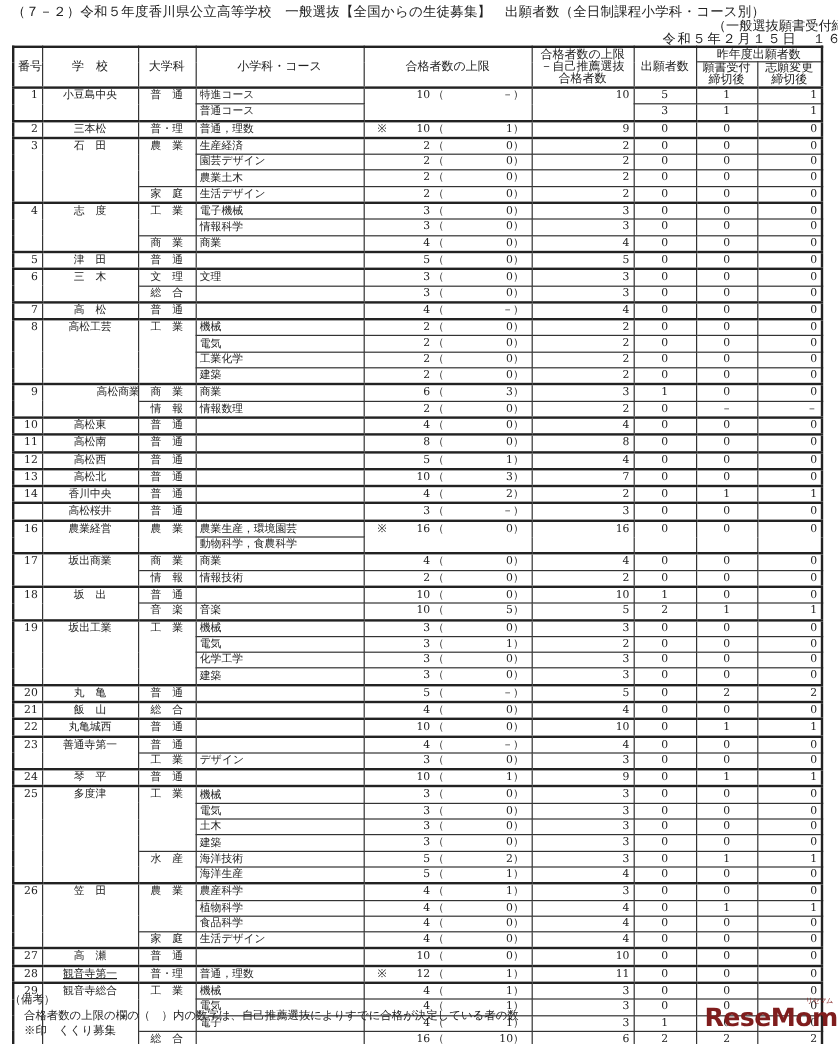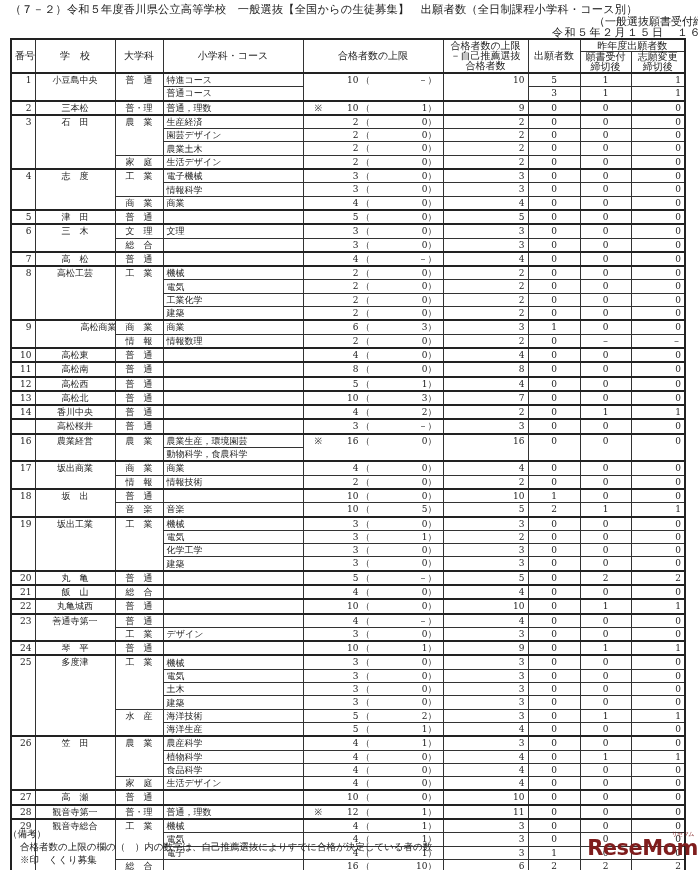--- a/index.html
+++ b/index.html
@@ -983,21 +983,21 @@
             <span class="e">）</span>
           </div>
         </td>
         <td class="num" style="vertical-align: top;">10</td>
         <td class="c" style="vertical-align: top;">0</td>
         <td class="c" style="vertical-align: top;">0</td>
         <td class="r" style="vertical-align: top;">0</td>
       </tr>
       <tr class="grp">
         <td class="r" rowspan="1" style="vertical-align: top;">28</td>
-        <td class="c" rowspan="1" style="vertical-align: top;">観音寺第一</td>
+        <td class="c" rowspan="1" style="vertical-align: top; text-decoration: underline;">観音寺第一</td>
         <td class="c" rowspan="1" style="vertical-align: top;">普・理</td>
         <td class="l">普通，理数</td>
         <td style="vertical-align: top;">
           <div class="cap">
             <span class="m">※</span>
             <span class="a">12</span>
             <span class="p">（</span>
             <span class="b">1</span>
             <span class="e">）</span>
           </div>

